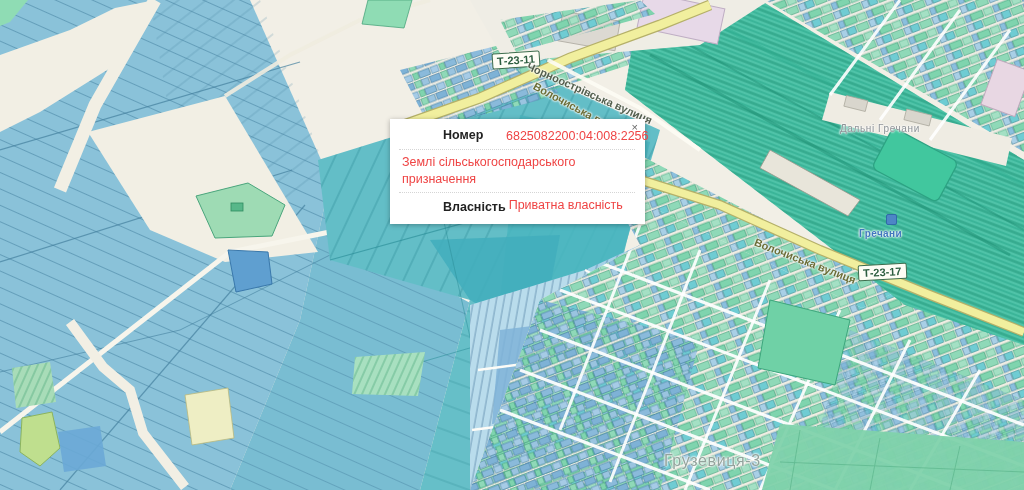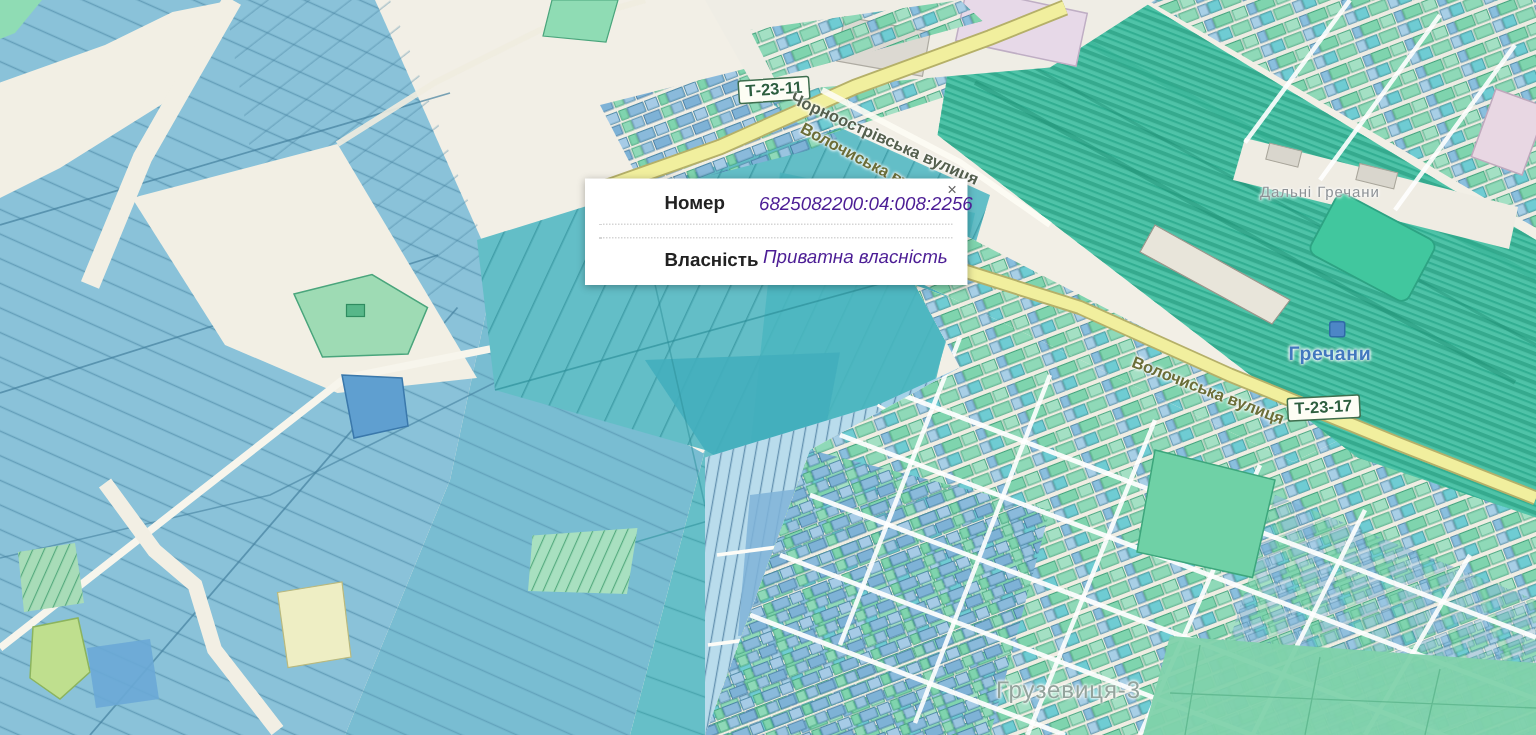--- a/index.html
+++ b/index.html
@@ -6,35 +6,35 @@
   #stage{position:relative;width:1024px;height:490px;overflow:hidden;
          font-family:"Liberation Sans",sans-serif;background:#f2efe6;}
   #mapsvg{position:absolute;left:0;top:0;}
 
   
   .maplabel{position:absolute;white-space:nowrap;pointer-events:none;
             text-shadow:0 0 2px #fff,0 0 2px #fff,0 0 3px #fff;}
   .street{font-size:11px;color:#55604f;font-weight:bold;transform-origin:0 0;}
   .street.olive{color:#6b6e38;}
   .place{font-size:10px;color:#8d9296;letter-spacing:.6px;}
-  .station{font-size:13px;font-weight:bold;color:#4178be;letter-spacing:.4px;text-align:center;}
+  .station{font-size:10px;font-weight:bold;color:#4178be;letter-spacing:.4px;text-align:center;}
   .station-icon{position:absolute;width:9px;height:9px;background:#4d86c6;
                 border:1px solid #2f6aa8;border-radius:2px;}
   .roadbadge{position:absolute;background:#fdfdf4;border:1.5px solid #3e6e4e;
              color:#2d5e3e;font-size:11px;font-weight:bold;padding:0 4px;
              line-height:14px;border-radius:2px;transform-origin:center;}
 
   
   #popup{position:absolute;left:390px;top:119px;width:236px;background:#fff;
          box-shadow:0 1px 5px rgba(0,0,0,.3);padding:5px 10px 6px 9px;
          font-size:12.5px;color:#333;z-index:10;}
   #popup .prow{display:flex;padding:4px 0 4px 0;border-bottom:1px dotted #d5d5d5;}
   #popup .prow:last-child{border-bottom:none;align-items:flex-end;}
   #popup .plabel{flex:0 0 60px;font-weight:bold;color:#222;margin-left:44px;}
-  #popup .pvalue{flex:1;color:#4c1d95;line-height:1.35;padding-left:3px;font-style:italic;}
+  #popup .pvalue{flex:1;color:#ef4444;line-height:1.35;padding-left:3px;}
   #popup .pclose{position:absolute;right:7px;top:3px;font-size:11px;color:#666;
                  cursor:pointer;line-height:11px;}
 </style>
 </head>
 <body>
 
 <div id="stage">
 
 <svg id="mapsvg" width="1024" height="490" viewBox="0 0 1024 490">
   <defs>
@@ -224,20 +224,21 @@
 
 <div class="maplabel place" style="left:664px;top:452px;font-size:16px;color:#93a39c;text-align:right;">Грузевиця-3</div>
 
 <div id="popup">
   <span class="pclose">×</span>
   <div class="prow">
     <span class="plabel">Номер</span>
     <span class="pvalue">6825082200:04:008:2256</span>
   </div>
   <div class="prow">
+    <span class="pvalue">Землі сільськогосподарського призначення</span>
   </div>
   <div class="prow">
     <span class="plabel">Власність</span>
     <span class="pvalue">Приватна власність</span>
   </div>
 </div>
 
 </div>
 
 </body></html>

